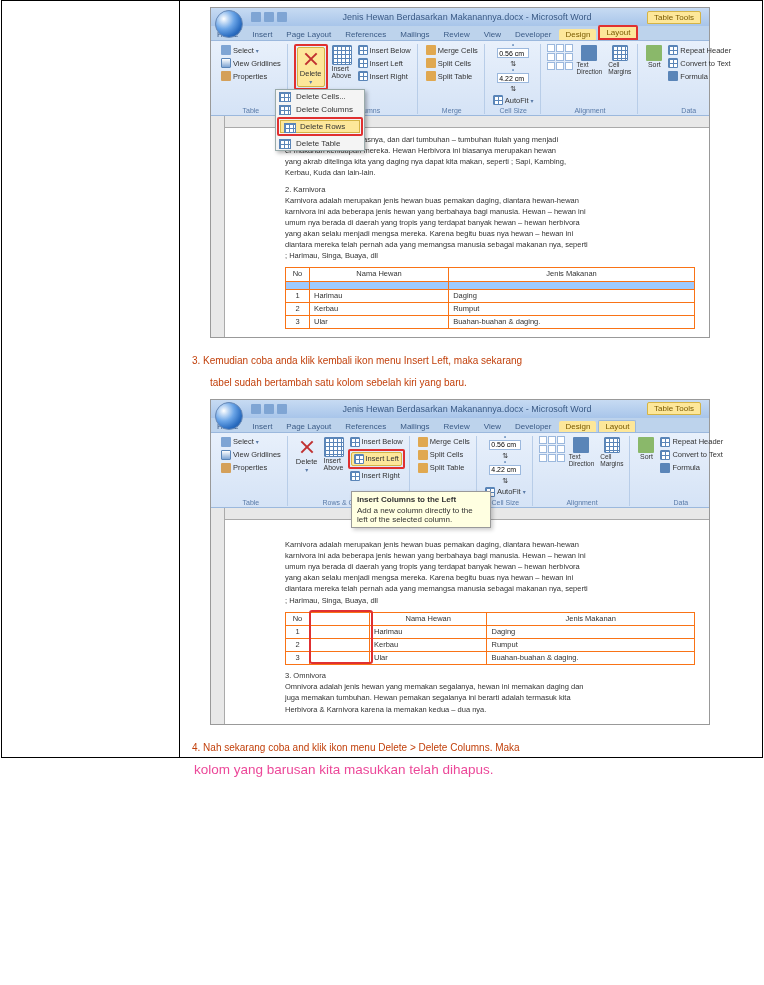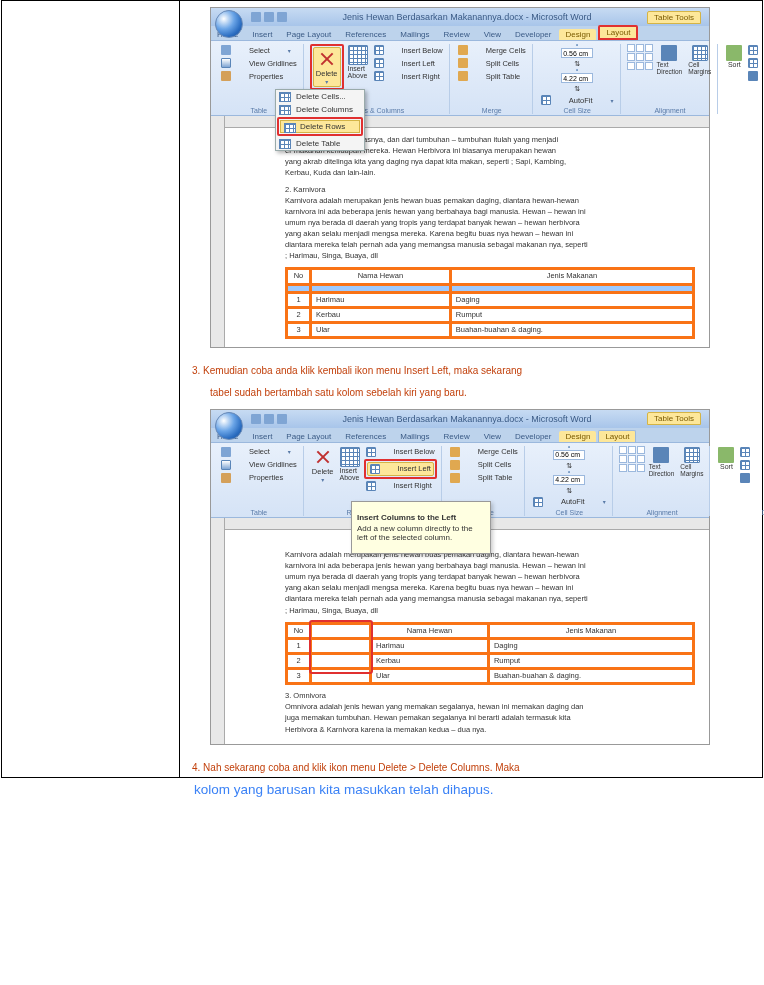--- a/index.html
+++ b/index.html
@@ -4,21 +4,21 @@
 <style>
   * { box-sizing: border-box; margin: 0; padding: 0; }
   body { font-family: Verdana, Arial, sans-serif; font-size: 13px; background: #fff; width: 764px; }
   .outer-table { border: 1px solid #000; width: 762px; margin: 0 auto; border-collapse: collapse; }
   .outer-table td.left-cell { width: 178px; border-right: 1px solid #000; vertical-align: top; }
   .outer-table td.right-cell { vertical-align: top; padding: 0; }
   .content { padding: 0; }
   .screenshot { margin: 6px 12px 10px 30px; border: 1px solid #999; }
   .instr { font-size: 10px; color: #c2410c; padding: 6px 12px 2px 12px; line-height: 1.45; }
   .instr-indent { padding-left: 30px; }
-  .below-table { padding: 4px 0 10px 194px; font-size: 13.5px; color: #3b82f6; }
+  .below-table { padding: 4px 0 10px 194px; font-size: 13.5px; color: #ec4899; }
 
   
   .word-window { background: #bdd3ec; font-family: "Segoe UI", Tahoma, sans-serif; font-size: 8px; color: #333; position: relative; }
   .title-bar { display: flex; align-items: center; height: 18px; background: linear-gradient(#c7dbf3,#a8c5ea); padding: 0 4px; }
   .orb { width: 28px; height: 28px; border-radius: 50%; background: radial-gradient(circle at 30% 30%, #fff, #6ba5e7 40%, #2a6cc0 70%, #1a4a8a); border: 1px solid #6a8bb8; position: absolute; left: 4px; top: 2px; z-index: 5; }
   .qat { margin-left: 36px; display: flex; gap: 3px; }
   .qat-i { width: 10px; height: 10px; background: #7fa5d4; border-radius: 1px; }
   .title-text { flex: 1; text-align: center; font-size: 9px; color: #3a5a85; }
   .table-tools { background: #fde79a; border: 1px solid #d4b446; padding: 1px 6px; font-size: 8px; color: #7a5a00; border-radius: 2px 2px 0 0; margin-right: 4px; }
 
@@ -27,21 +27,21 @@
   .tab.active { background: #e8f0fb; border: 1px solid #9bb8dd; border-bottom: none; color: #2a4a7a; }
   .tab.context { background: #fde79a; color: #7a5a00; }
   .tab.highlight-red { border: 2px solid #e03030 !important; }
 
   .ribbon { background: linear-gradient(#e8f0fb,#d5e3f6); border-top: 1px solid #9bb8dd; border-bottom: 1px solid #9bb8dd; padding: 3px 4px 1px 4px; display: flex; gap: 2px; min-height: 56px; }
   .rgroup { border-right: 1px solid #b8cde8; padding: 0 4px; display: flex; flex-direction: column; justify-content: space-between; }
   .rgroup-body { display: flex; gap: 2px; align-items: flex-start; flex: 1; }
   .rgroup-label { text-align: center; font-size: 7px; color: #5a7ba8; padding-top: 1px; }
   .rbtn { display: flex; flex-direction: column; align-items: center; padding: 1px 2px; cursor: pointer; border-radius: 2px; }
   .rbtn-big .ico { width: 20px; height: 20px; }
-  .rbtn-sm { flex-direction: row; gap: 18px; align-items: center; font-size: 7.5px; white-space: nowrap; }
+  .rbtn-sm { flex-direction: row; gap: 2px; align-items: center; font-size: 7.5px; white-space: nowrap; }
   .rbtn-sm .ico { width: 10px; height: 10px; }
   .rstack { display: flex; flex-direction: column; gap: 1px; }
   .ico { display: inline-block; border-radius: 1px; }
   .i-select { background: #7fa5d4; }
   .i-grid { background: linear-gradient(#fff,#7fa5d4); border: 1px solid #5a85b8; }
   .i-prop { background: #d4a05a; }
   .i-delete { width: 20px; height: 20px; position: relative; }
   .i-delete::before, .i-delete::after { content: ""; position: absolute; left: 2px; top: 9px; width: 16px; height: 2px; background: #c03030; }
   .i-delete::before { transform: rotate(45deg); }
   .i-delete::after { transform: rotate(-45deg); }
@@ -55,32 +55,32 @@
   .align-grid { display: grid; grid-template-columns: repeat(3, 8px); grid-template-rows: repeat(3, 8px); gap: 1px; }
   .align-grid div { border: 1px solid #9bb8dd; background: #fff; }
 
   .red-box { border: 2px solid #e03030; border-radius: 2px; padding: 1px; }
 
   .dd-menu { position: absolute; background: #f4f4f4; border: 1px solid #9aa; font-size: 8px; min-width: 90px; z-index: 10; box-shadow: 2px 2px 4px rgba(0,0,0,0.3); }
   .dd-item { padding: 2px 6px 2px 20px; position: relative; cursor: pointer; }
   .dd-item.hover { background: #fde79a; border: 1px solid #d4b446; padding: 1px 5px 1px 19px; }
   .dd-item .dd-ico { position: absolute; left: 3px; top: 2px; width: 12px; height: 10px; }
 
-  .tooltip { position: absolute; background: #ffffe1; border: 1px solid #999; padding: 11px 5px; font-size: 8px; max-width: 140px; z-index: 10; box-shadow: 2px 2px 4px rgba(0,0,0,0.2); }
+  .tooltip { position: absolute; background: #ffffe1; border: 1px solid #999; padding: 3px 5px; font-size: 8px; max-width: 140px; z-index: 10; box-shadow: 2px 2px 4px rgba(0,0,0,0.2); }
   .tooltip .tt-title { font-weight: bold; margin-bottom: 2px; }
 
   .doc-area { display: flex; background: #5b8cc5; }
   .ruler-v { width: 14px; background: #e8e8e8; border-right: 1px solid #aaa; }
   .doc-scroll { flex: 1; background: #5b8cc5; padding: 0; }
   .ruler-h { height: 12px; background: #e8e8e8; border-bottom: 1px solid #aaa; margin-left: 0; }
   .page { background: #fff; margin: 0 0 0 0; padding: 6px 14px 8px 60px; font-size: 7.5px; color: #333; line-height: 1.35; min-height: 200px; }
   .page p { margin: 1px 0; }
   .page .section-title { margin-top: 6px; }
   .data-table { border-collapse: collapse; margin-top: 6px; font-size: 7.5px; width: 100%; }
-  .data-table th, .data-table td { border: 3px solid #f97316; padding: 1px 4px; text-align: left; }
+  .data-table th, .data-table td { border: 1px solid #f97316; padding: 1px 4px; text-align: left; }
   .data-table th { font-weight: normal; text-align: center; }
   .data-table .no-col { width: 24px; text-align: center; }
   .data-table .sel-row td { background: #9ecaff; height: 8px; padding: 0; }
   .data-table .new-col { width: 60px; }
   .new-col-box { border: 2px solid #e03030; border-radius: 3px; }
 
   .highlight-yellow { background: #fde79a; border: 1px solid #d4b446 !important; }
 </style>
 </head>
 <body>

